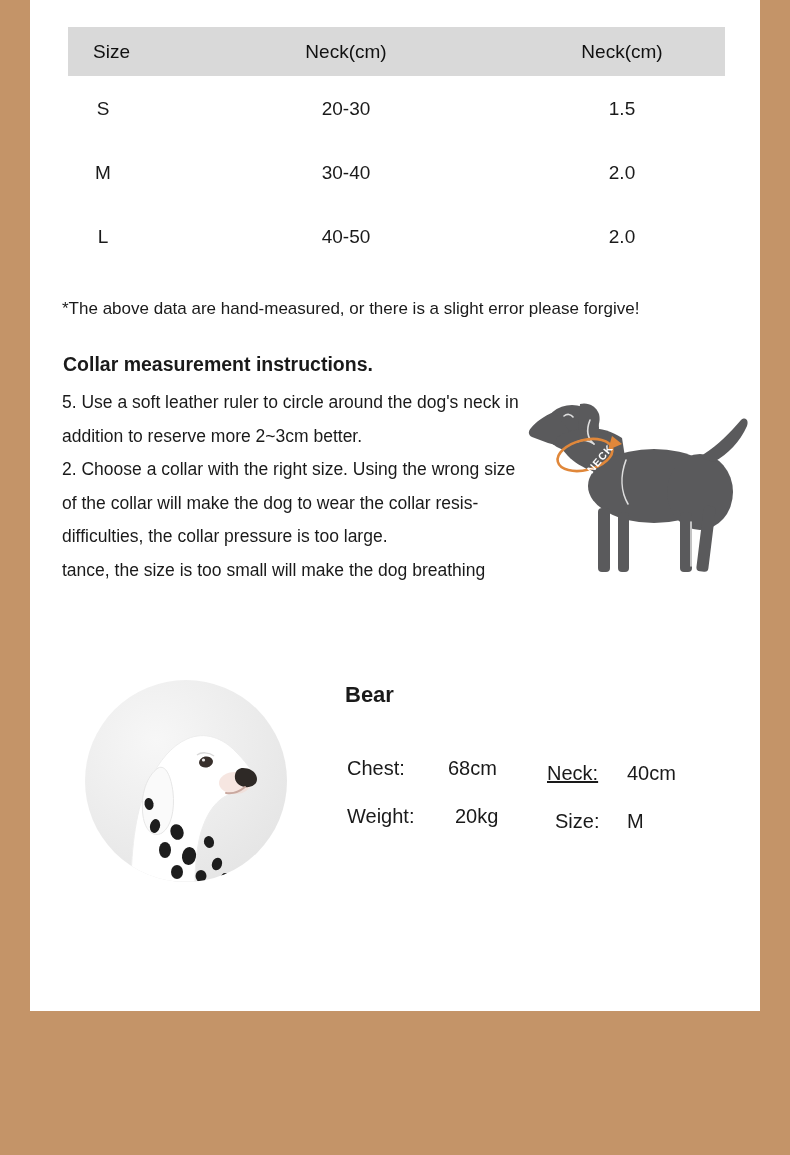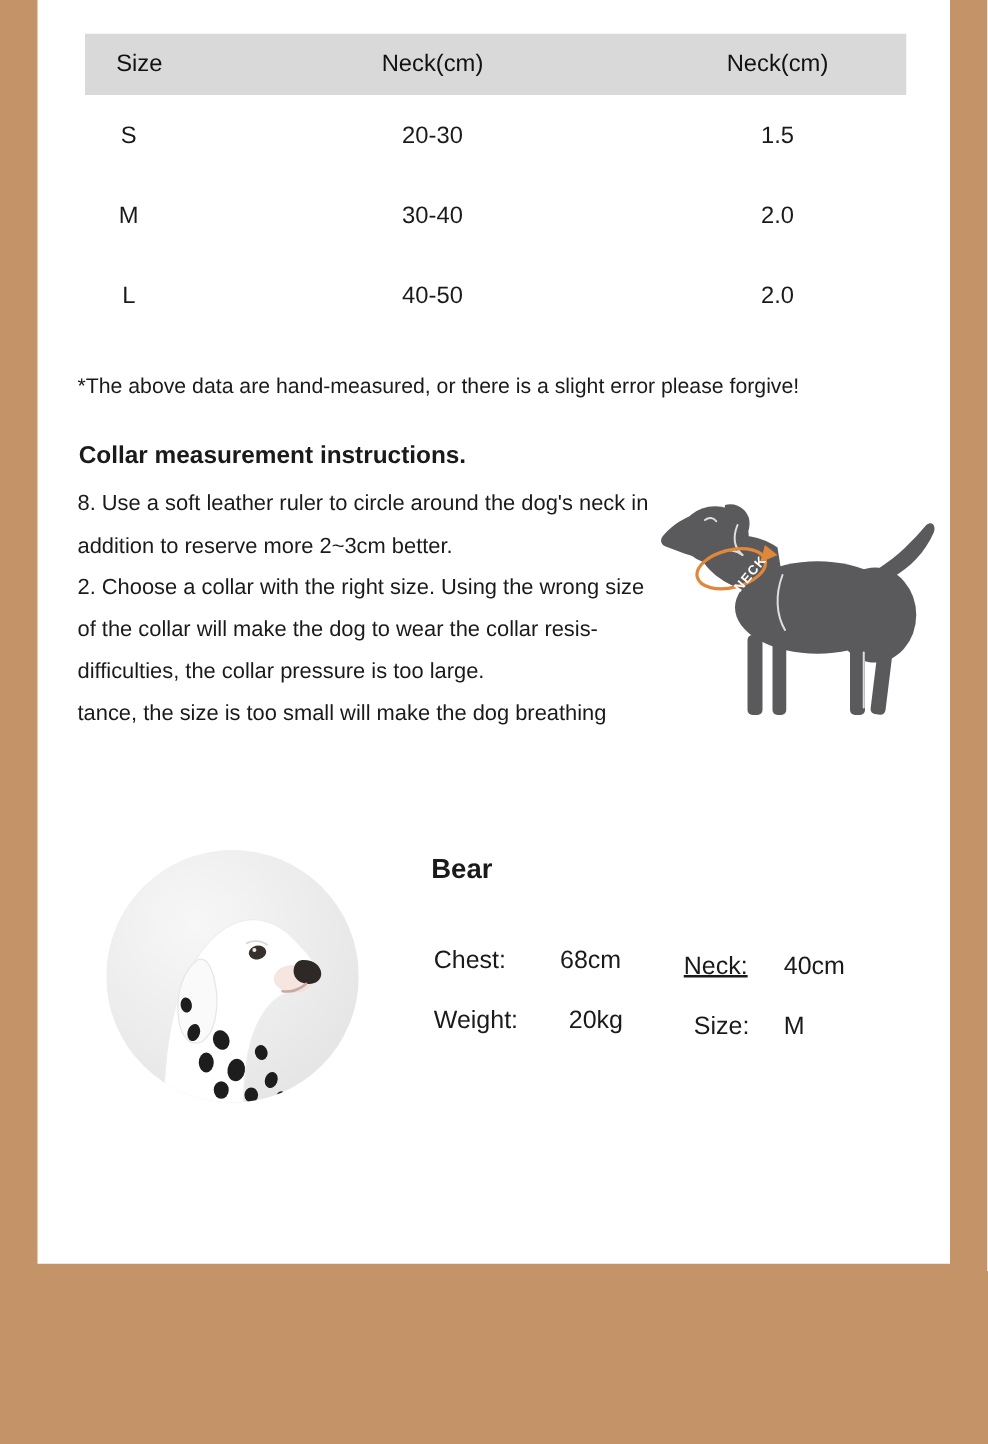--- a/index.html
+++ b/index.html
@@ -62,21 +62,21 @@
     <div class="abs td c3 r1">2.0</div>
 
     <div class="abs td c1 r2">L</div>
     <div class="abs td c2 r2">40-50</div>
     <div class="abs td c3 r2">2.0</div>
 
     <div class="abs instr-head">Collar measurement instructions.</div>
 
     <div class="abs note">*The above data are hand-measured, or there is a slight error please forgive!</div>
     <div class="abs instr">
-      <div>8. Use a soft leather ruler to circle around the dog's neck in</div>
+      <div>5. Use a soft leather ruler to circle around the dog's neck in</div>
       <div>addition to reserve more 2~3cm better.</div>
       <div>2. Choose a collar with the right size. Using the wrong size</div>
       <div>of the collar will make the dog to wear the collar resis-</div>
       <div>difficulties, the collar pressure is too large.</div>
       <div>tance, the size is too small will make the dog breathing</div>
     </div>
 
     <svg class="abs dog-svg" width="227" height="177" viewBox="0 0 227 177">
       <g class="sil">
         <ellipse cx="44" cy="30" rx="27" ry="23"></ellipse>

